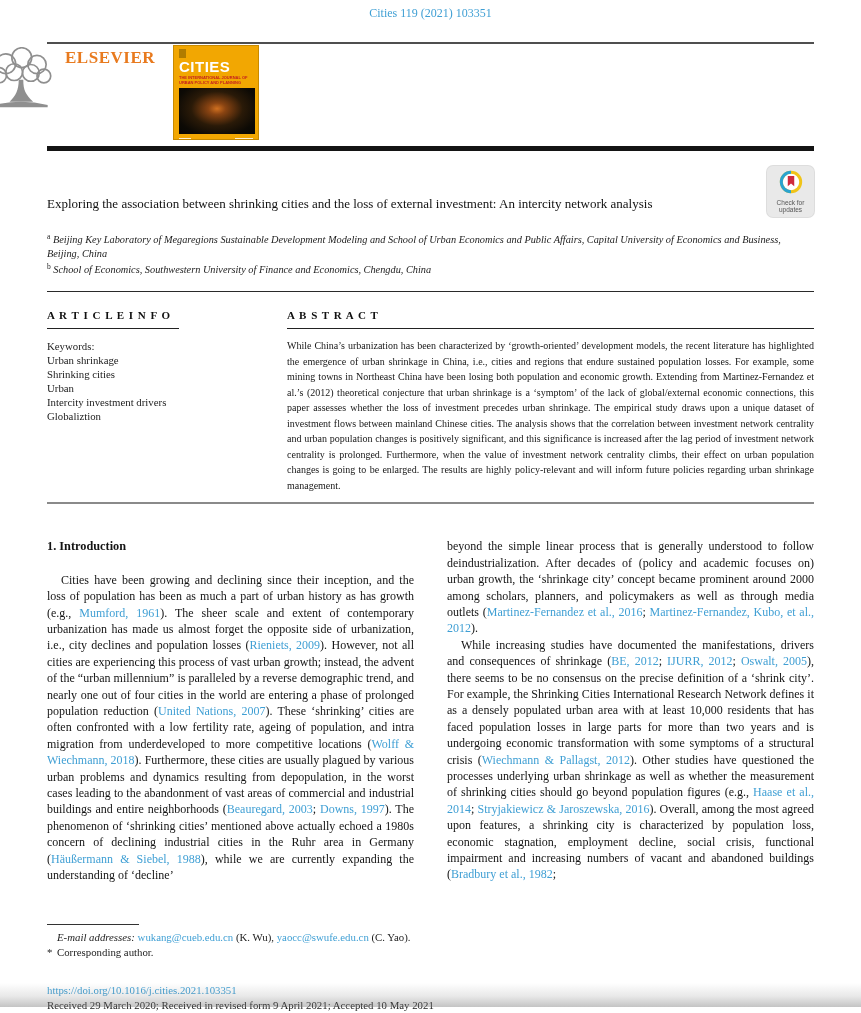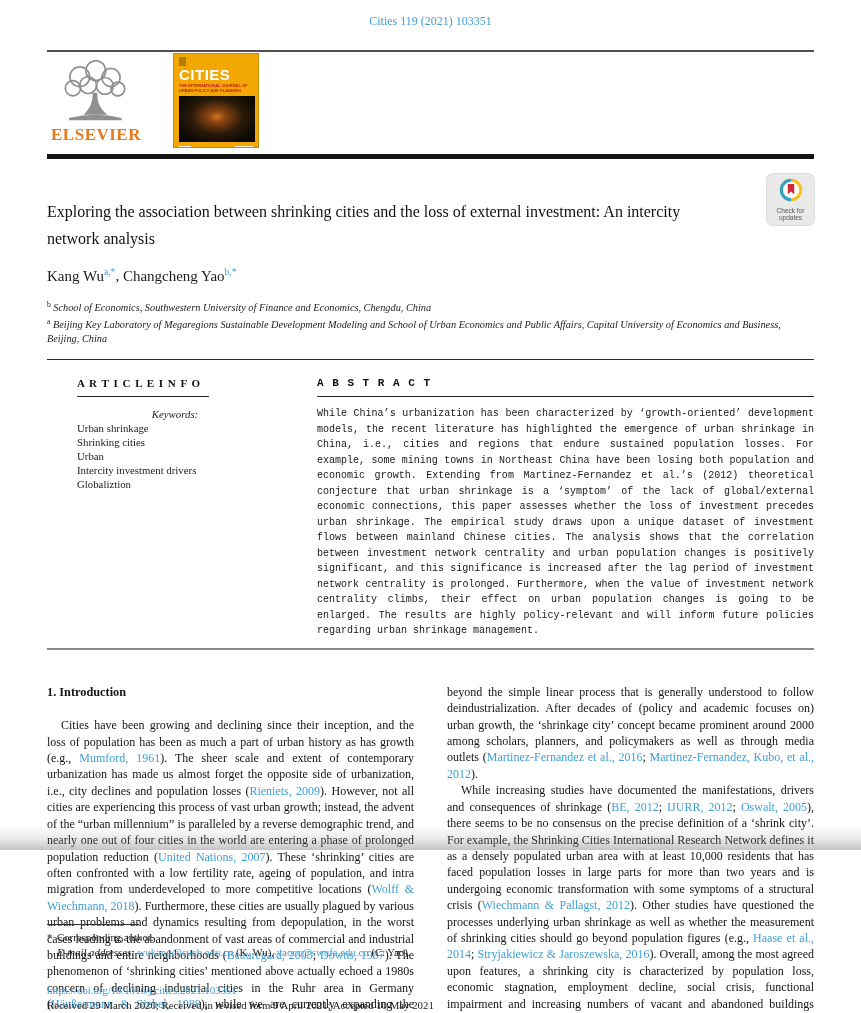--- a/index.html
+++ b/index.html
@@ -7,25 +7,25 @@
     --ink:#1c1c1c;
     --orange:#e87a1e;
     --cover-bg:#f2a702;
   }
   *{margin:0;padding:0;box-sizing:border-box;}
   html,body{background:#fff;}
   body{
     width:861px;height:1013px;position:relative;overflow:hidden;
     font-family:"Liberation Serif","DejaVu Serif",serif;color:var(--ink);
   }
-  .page{position:relative;width:861px;height:850px;padding:8px 47px;border-radius:7px;}
+  .page{position:relative;width:861px;height:1007px;padding:0 47px;border-radius:7px;}
   .journal-ref{padding-top:6px;text-align:center;font-size:12px;color:var(--link);}
   .rule-top{margin-top:21px;border-top:2px solid #4f4f4f;}
   .header-band{display:flex;align-items:stretch;height:92px;margin-top:1px;}
-  .logo-col{width:116px;display:flex;flex-direction:column;align-items:flex-start;justify-content:flex-end;padding:2px 8px 0 4px;}
+  .logo-col{width:116px;display:flex;flex-direction:row;align-items:flex-start;justify-content:flex-end;padding:2px 8px 0 4px;}
   .logo-col svg{display:block;}
   .elsevier-text{font-size:17px;font-weight:bold;color:var(--orange);letter-spacing:.5px;margin-top:1px;}
   .center-box{flex:1;background:#ebebeb;display:flex;flex-direction:column;justify-content:space-between;text-align:center;padding:9px 6px 10px 6px;margin-top:2px;}
   .contents-line{font-family:"Liberation Sans","DejaVu Sans",sans-serif;font-size:12.5px;color:#222;}
   .center-title{font-size:24px;letter-spacing:.5px;color:#111;}
   .homepage-line{font-family:"Liberation Sans","DejaVu Sans",sans-serif;font-size:12.5px;color:#222;}
   .link{color:var(--link);cursor:pointer;}
   .cover-col{width:86px;margin-left:10px;padding-top:0;}
   .cover{width:86px;height:95px;background:var(--cover-bg);border:1px solid #c88a00;position:relative;padding:3px 5px;overflow:hidden;}
   .cover-mini-logo{width:7px;height:9px;background:#7c5a00;opacity:.55;margin-bottom:1px;}
@@ -34,35 +34,35 @@
   .cover-image{margin-top:3px;width:76px;height:46px;background:radial-gradient(ellipse at 50% 45%, #d07020 0%, #8a4412 16%, #2a1a08 48%, #0d0a05 78%, #070604 100%);}
   .cover-bars{display:flex;justify-content:space-between;margin-top:4px;}
   .cover-bar{height:3px;background:rgba(255,255,255,.85);}
   .cover-bar.l{width:12px;}
   .cover-bar.r{width:18px;}
   .black-bar{margin-top:9px;height:5px;background:#141414;}
 
   .title-section{position:relative;padding-top:39px;}
   .check-badge{position:absolute;top:15px;right:0;width:47px;height:51px;background:#e9e9e9;border-radius:6px;display:flex;flex-direction:column;align-items:center;justify-content:center;cursor:pointer;box-shadow:0 0 0 1px #ddd;}
   .check-badge .cap{font-family:"Liberation Sans","DejaVu Sans",sans-serif;font-size:6.5px;color:#555;text-align:center;line-height:1.15;margin-top:1px;}
-  .article-title{font-size:16px;line-height:27px;color:#111;width:685px;}
+  .article-title{font-size:13px;line-height:27px;color:#111;width:685px;}
   .authors{margin-top:15px;font-size:15px;}
   .authors sup{font-size:9.5px;color:var(--link);}
   .affiliations{margin-top:13px;font-size:10.3px;font-style:italic;line-height:13.5px;color:#222;}
   .affiliations sup{font-size:7.5px;font-style:normal;}
   .divider{margin-top:14px;border-top:1.5px solid #2a2a2a;}
 
-  .meta-section{display:flex;gap:44px;padding-top:17px;margin-left:30px;}
+  .meta-section{display:flex;gap:44px;padding-top:17px;}
   .info-col{width:196px;flex:0 0 auto;}
   .col-head{font-size:11px;font-weight:bold;letter-spacing:1px;color:#111;}
   .info-head-rule{width:132px;border-bottom:1.2px solid #222;margin-top:7px;}
   .abs-head-rule{border-bottom:1.2px solid #222;margin-top:7px;}
   .keywords{margin-top:10px;font-size:10.8px;line-height:14px;}
-  .keywords .kw-label{font-style:italic;text-align:center;}
-  .abstract-col{flex:1;font-family:Liberation Mono, monospace;}
+  .keywords .kw-label{}
+  .abstract-col{flex:1;}
   .abstract-text{margin-top:9px;font-size:10px;line-height:15.5px;text-align:justify;color:#171717;}
   .main-rule{margin-top:9px;border-top:2px solid #8a8a8a;}
 
   .main-cols{display:grid;grid-template-columns:1fr 1fr;column-gap:33px;padding-top:34px;}
   .section-heading{font-size:12.3px;font-weight:bold;margin-bottom:17px;}
   .body-text{font-size:12px;line-height:16.4px;text-align:justify;color:#141414;}
   .body-text p.indent{text-indent:14px;}
   .cite{color:var(--link);cursor:pointer;}
 
   .footnote{position:absolute;left:47px;right:47px;top:924px;font-size:10.8px;line-height:14.5px;}
@@ -127,27 +127,24 @@
           <circle cx="13" cy="13" r="10.5" fill="#fff" stroke="#f0c419" stroke-width="3.2"></circle>
           <path d="M13 2.5 A10.5 10.5 0 0 0 2.5 13 A10.5 10.5 0 0 0 13 23.5" fill="none" stroke="#2aa3cf" stroke-width="3.2"></path>
           <path d="M9.5 6.5 h7 v11 l-3.5 -2.8 l-3.5 2.8 z" fill="#cf2a3c"></path>
         </svg>
       </span>
       <div class="cap">Check for updates</div>
     </div>
 
     <h1 class="article-title" style="font-weight:normal;">Exploring the association between shrinking cities and the loss of external investment: An intercity network analysis</h1>
 
-    <div class="authors">
-      <span>Kang Wu</span><sup>a,*</sup><span>, </span><span>Changcheng Yao</span><sup>b,*</sup>
-    </div>
 
     <div class="affiliations">
+      <div><sup>a</sup><span> Beijing Key Laboratory of Megaregions Sustainable Development Modeling and School of Urban Economics and Public Affairs, Capital University of Economics and Business, Beijing, China</span></div>
       <div><sup>b</sup><span> School of Economics, Southwestern University of Finance and Economics, Chengdu, China</span></div>
-      <div><sup>a</sup><span> Beijing Key Laboratory of Megaregions Sustainable Development Modeling and School of Urban Economics and Public Affairs, Capital University of Economics and Business, Beijing, China</span></div>
     </div>
   </div>
 
   <div class="divider"></div>
 
   <div class="meta-section">
     <div class="info-col">
       <div class="col-head">A R T I C L E  I N F O</div>
       <div class="info-head-rule"></div>
       <div class="keywords">
@@ -174,22 +171,22 @@
       <p class="indent"><span>Cities have been growing and declining since their inception, and the loss of population has been as much a part of urban history as has growth (e.g., </span><span class="cite">Mumford, 1961</span><span>). The sheer scale and extent of contemporary urbanization has made us almost forget the opposite side of urbanization, i.e., city declines and population losses (</span><span class="cite">Rieniets, 2009</span><span>). However, not all cities are experiencing this process of vast urban growth; instead, the advent of the “urban millennium” is paralleled by a reverse demographic trend, and nearly one out of four cities in the world are entering a phase of prolonged population reduction (</span><span class="cite">United Nations, 2007</span><span>). These ‘shrinking’ cities are often confronted with a low fertility rate, ageing of population, and intra migration from underdeveloped to more competitive locations (</span><span class="cite">Wolff &amp; Wiechmann, 2018</span><span>). Furthermore, these cities are usually plagued by various urban problems and dynamics resulting from depopulation, in the worst cases leading to the abandonment of vast areas of commercial and industrial buildings and entire neighborhoods (</span><span class="cite">Beauregard, 2003</span><span>; </span><span class="cite">Downs, 1997</span><span>). The phenomenon of ‘shrinking cities’ mentioned above actually echoed a 1980s concern of declining industrial cities in the Ruhr area in Germany (</span><span class="cite">Häußermann &amp; Siebel, 1988</span><span>), while we are currently expanding the understanding of ‘decline’</span></p>
     </div>
     <div class="body-text">
       <p><span>beyond the simple linear process that is generally understood to follow deindustrialization. After decades of (policy and academic focuses on) urban growth, the ‘shrinkage city’ concept became prominent around 2000 among scholars, planners, and policymakers as well as through media outlets (</span><span class="cite">Martinez-Fernandez et al., 2016</span><span>; </span><span class="cite">Martinez-Fernandez, Kubo, et al., 2012</span><span>).</span></p>
       <p class="indent"><span>While increasing studies have documented the manifestations, drivers and consequences of shrinkage (</span><span class="cite">BE, 2012</span><span>; </span><span class="cite">IJURR, 2012</span><span>; </span><span class="cite">Oswalt, 2005</span><span>), there seems to be no consensus on the precise definition of a ‘shrink city’. For example, the Shrinking Cities International Research Network defines it as a densely populated urban area with at least 10,000 residents that has faced population losses in large parts for more than two years and is undergoing economic transformation with some symptoms of a structural crisis (</span><span class="cite">Wiechmann &amp; Pallagst, 2012</span><span>). Other studies have questioned the processes underlying urban shrinkage as well as whether the measurement of shrinking cities should go beyond population figures (e.g., </span><span class="cite">Haase et al., 2014</span><span>; </span><span class="cite">Stryjakiewicz &amp; Jaroszewska, 2016</span><span>). Overall, among the most agreed upon features, a shrinking city is characterized by population loss, economic stagnation, employment decline, social crisis, functional impairment and increasing numbers of vacant and abandoned buildings (</span><span class="cite">Bradbury et al., 1982</span><span>;</span></p>
     </div>
   </div>
 
   <div class="footnote">
     <div class="fn-rule"></div>
+    <div class="fn-line"><span class="em-label">E-mail addresses:</span><span> </span><span class="link">wukang@cueb.edu.cn</span><span> (K. Wu), </span><span class="link">yaocc@swufe.edu.cn</span><span> (C. Yao).</span></div>
     <div class="fn-line"><span class="ast">*</span><span>Corresponding author.</span></div>
-    <div class="fn-line"><span class="em-label">E-mail addresses:</span><span> </span><span class="link">wukang@cueb.edu.cn</span><span> (K. Wu), </span><span class="link">yaocc@swufe.edu.cn</span><span> (C. Yao).</span></div>
   </div>
 
   <div class="pub-info">
     <div class="link">https://doi.org/10.1016/j.cities.2021.103351</div>
     <div>Received 29 March 2020; Received in revised form 9 April 2021; Accepted 10 May 2021</div>
 
   </div>
 
   <div class="bottom-fade"></div>
 </div>

